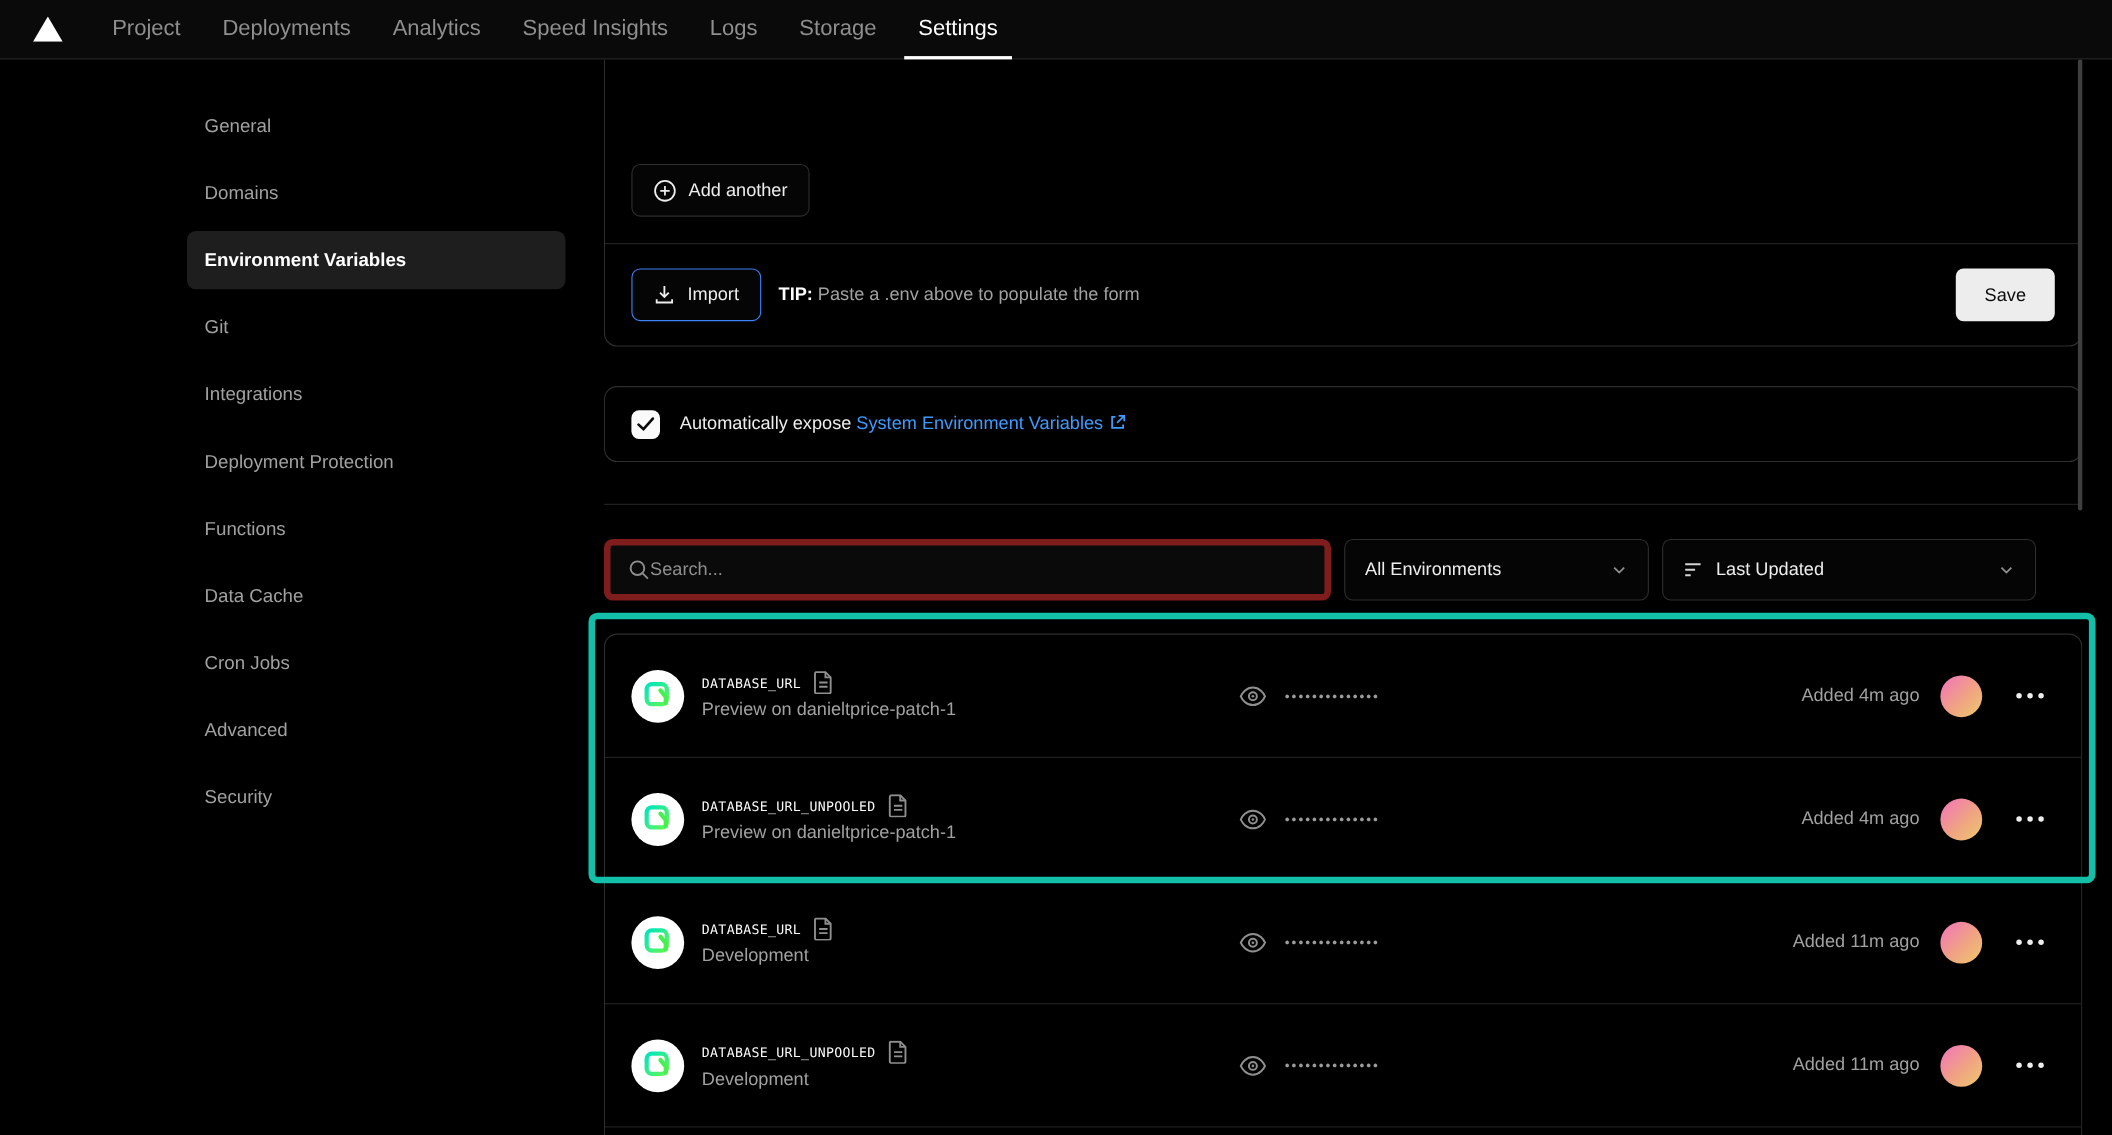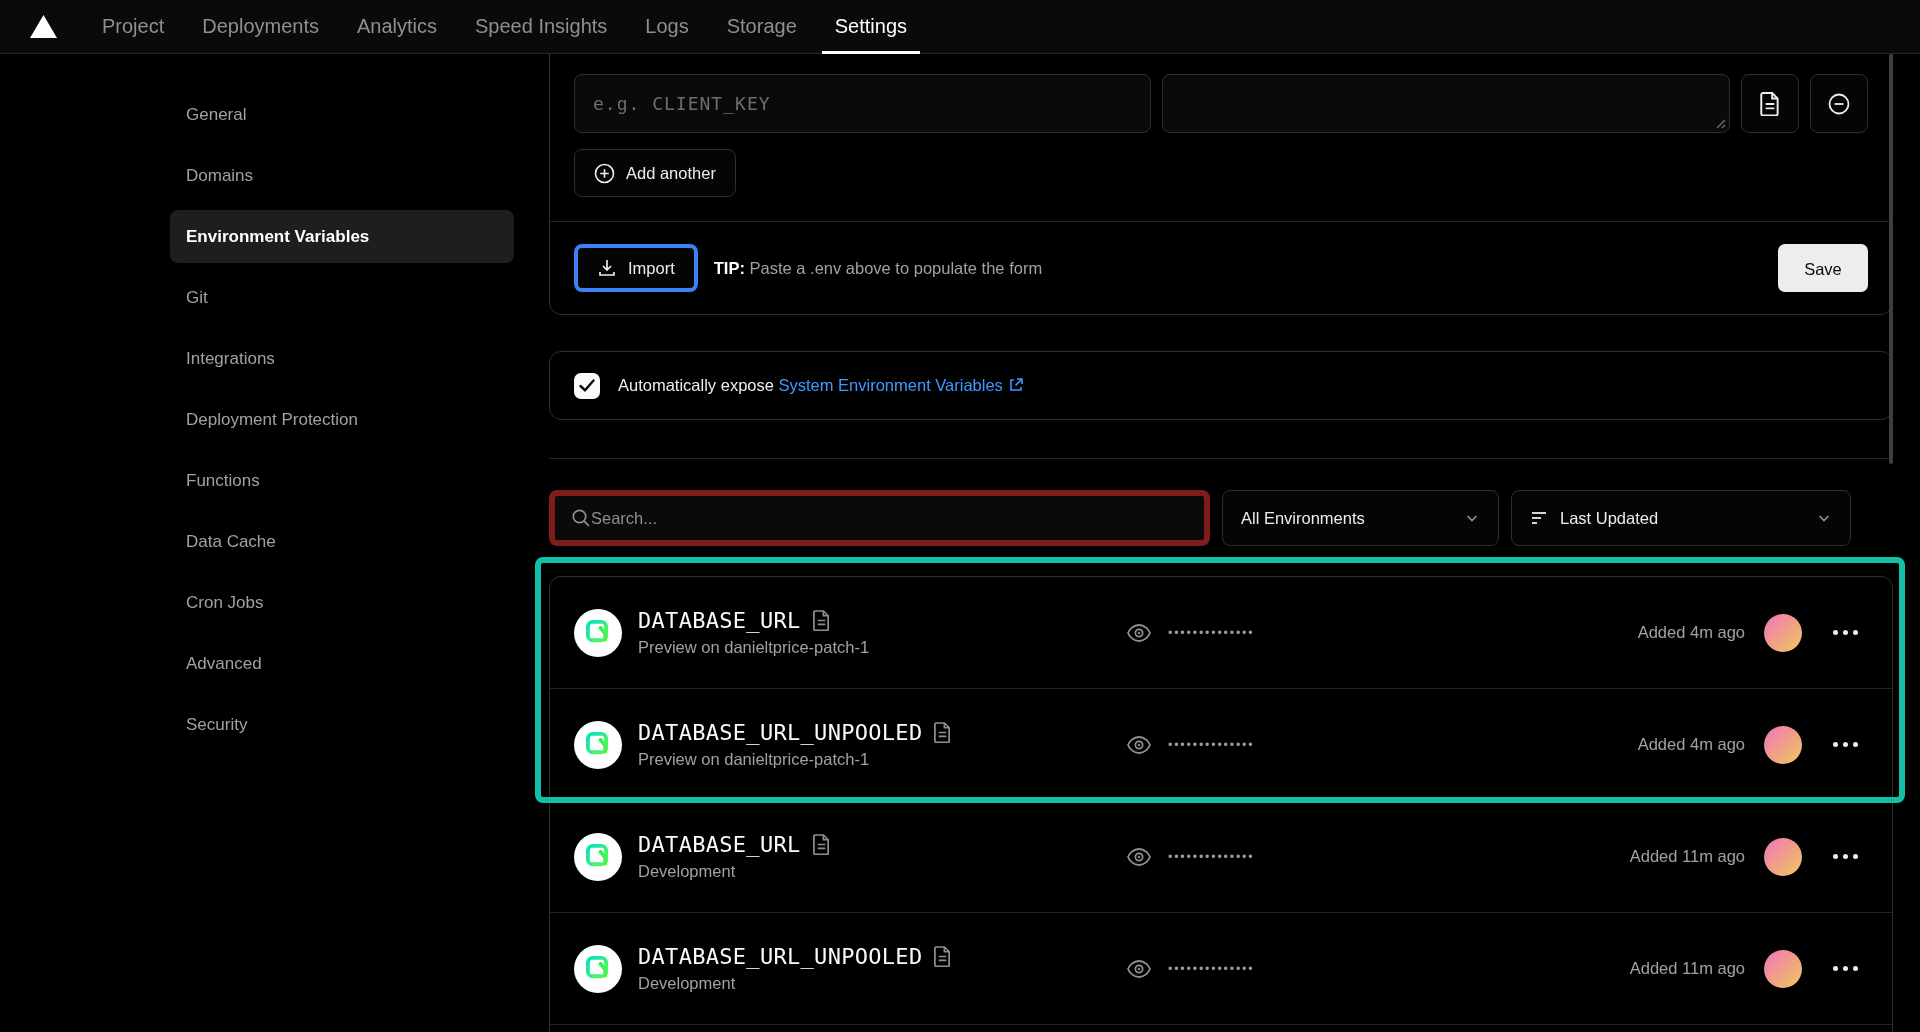--- a/index.html
+++ b/index.html
@@ -41,21 +41,21 @@
   .resize-grip { position:absolute; right:4px; bottom:4px; width:14px; height:14px; pointer-events:none; }
   .icon-btn { width:58px; height:59px; border:1px solid #2e2e2e; border-radius:8px; background:#050505;
               display:flex; align-items:center; justify-content:center; cursor:pointer; }
 
   .add-another { position:absolute; top:130px; left:24px; height:48px; border:1px solid #2e2e2e;
                  border-radius:8px; background:#050505; display:flex; align-items:center; gap:11px;
                  padding:0 19px; font-size:16.5px; color:#ededed; cursor:pointer; }
 
   .card-footer { position:absolute; left:0; right:0; bottom:0; height:93px; border-top:1px solid #242424;
                  display:flex; align-items:center; padding:0 24px; }
-  .import-btn { height:48px; border:4px solid #3b82f6; border-radius:8px; background:#050505;
+  .import-btn { height:48px; border:1px solid #3b82f6; border-radius:8px; background:#050505;
                 display:flex; align-items:center; gap:11px; padding:0 19px; font-size:16.5px;
                 color:#ededed; cursor:pointer; }
   .tip { margin-left:16px; font-size:16.5px; color:#a1a1a1;text-align:right; }
   .tip b { color:#fff; font-weight:700; }
   .save-btn { margin-left:auto; height:48px; min-width:90px; padding:16px 22px; background:#ededed; color:#0a0a0a;
               border:none; border-radius:7px; font-size:16.5px; font-weight:500; cursor:pointer;
               font-family:"Liberation Sans", sans-serif; }
 
   #expose-card { top:297px; height:69px; display:flex; align-items:center; padding:0 24px; gap:18px; }
   .checkbox { width:26px; height:26px; background:#fafafa; border-radius:7px; display:flex;
@@ -82,21 +82,21 @@
 
   
   .var-list { position:absolute; top:522px; left:0; right:0; height:600px;
               border:1px solid #2e2e2e; border-radius:12px; background:#000; }
   .var-row { position:relative; height:112px; display:flex; align-items:center;
              padding:0 30px 0 24px; border-bottom:1px solid #232323; cursor:pointer; }
   .neon-badge { width:48px; height:48px; background:#fff; border-radius:50%; display:flex;
                 align-items:center; justify-content:center; flex:none; }
   .var-info { margin-left:16px; }
   .var-name-line { display:flex; align-items:center; gap:11px; }
-  .var-name { font-family:"DejaVu Sans Mono", monospace; font-size:22px; color:#fafafa; letter-spacing:0.3px; }
+  .var-name { font-family:"DejaVu Sans Mono", monospace; font-size:12px; color:#fafafa; letter-spacing:0.3px; }
   .var-env { margin-top:5px; font-size:16.5px; color:#a1a1a1; }
   .secret { position:absolute; left:576px; top:0; bottom:0; display:flex; align-items:center; gap:16px; }
   .mask-dots { color:#9c9c9c; font-size:12.5px; letter-spacing:1.8px; white-space:nowrap; }
   .row-right { margin-left:auto; display:flex; align-items:center; }
   .added { font-size:16.5px; color:#a1a1a1; margin-right:19px; }
   .avatar { width:38px; height:38px; border-radius:50%; margin-right:27px;
             background:linear-gradient(135deg,#f27bb2 10%,#f0a383 55%,#eec56e 95%); }
   .ellipsis-btn { display:flex; align-items:center; gap:5px; padding:4px; cursor:pointer; }
   .ellipsis-btn i { width:5px; height:5px; border-radius:50%; background:#ededed; display:block; }
 
@@ -138,42 +138,20 @@
   <div class="side-item">Functions</div>
   <div class="side-item">Data Cache</div>
   <div class="side-item">Cron Jobs</div>
   <div class="side-item">Advanced</div>
   <div class="side-item">Security</div>
 </nav>
 
 <main class="main">
 
   <section class="card" id="form-card">
-    <div class="inputs-row">
-      <input class="key-input" type="text" placeholder="e.g. CLIENT_KEY" style="">
-      <div class="value-wrap">
-        <textarea class="value-input" aria-label="Search..." style=""></textarea>
-        <svg class="resize-grip" viewBox="0 0 14 14">
-          <path d="M13 5 L5 13 M13 10 L10 13" stroke="#666" stroke-width="1.6" fill="none"></path>
-        </svg>
-      </div>
-      <div class="icon-btn">
-        <svg width="22" height="24" viewBox="0 0 20 22">
-          <path d="M3 1 h9 l5 5 v14 a1.5 1.5 0 0 1 -1.5 1.5 h-12 A1.5 1.5 0 0 1 2 20 V2.5 A1.5 1.5 0 0 1 3 1 Z" fill="none" stroke="#ededed" stroke-width="1.8"></path>
-          <path d="M12 1 v5 h5" fill="none" stroke="#ededed" stroke-width="1.8"></path>
-          <path d="M6 11 h8 M6 15 h8" stroke="#ededed" stroke-width="1.8"></path>
-        </svg>
-      </div>
-      <div class="icon-btn">
-        <svg width="24" height="24" viewBox="0 0 24 24">
-          <circle cx="12" cy="12" r="9.5" fill="none" stroke="#ededed" stroke-width="1.8"></circle>
-          <path d="M7.5 12 h9" stroke="#ededed" stroke-width="1.8"></path>
-        </svg>
-      </div>
-    </div>
 
     <div class="add-another">
       <svg width="21" height="21" viewBox="0 0 21 21">
         <circle cx="10.5" cy="10.5" r="9" fill="none" stroke="#ededed" stroke-width="1.6"></circle>
         <path d="M10.5 6.2 v8.6 M6.2 10.5 h8.6" stroke="#ededed" stroke-width="1.6"></path>
       </svg>
       <span>Add another</span>
     </div>
 
     <div class="card-footer">

